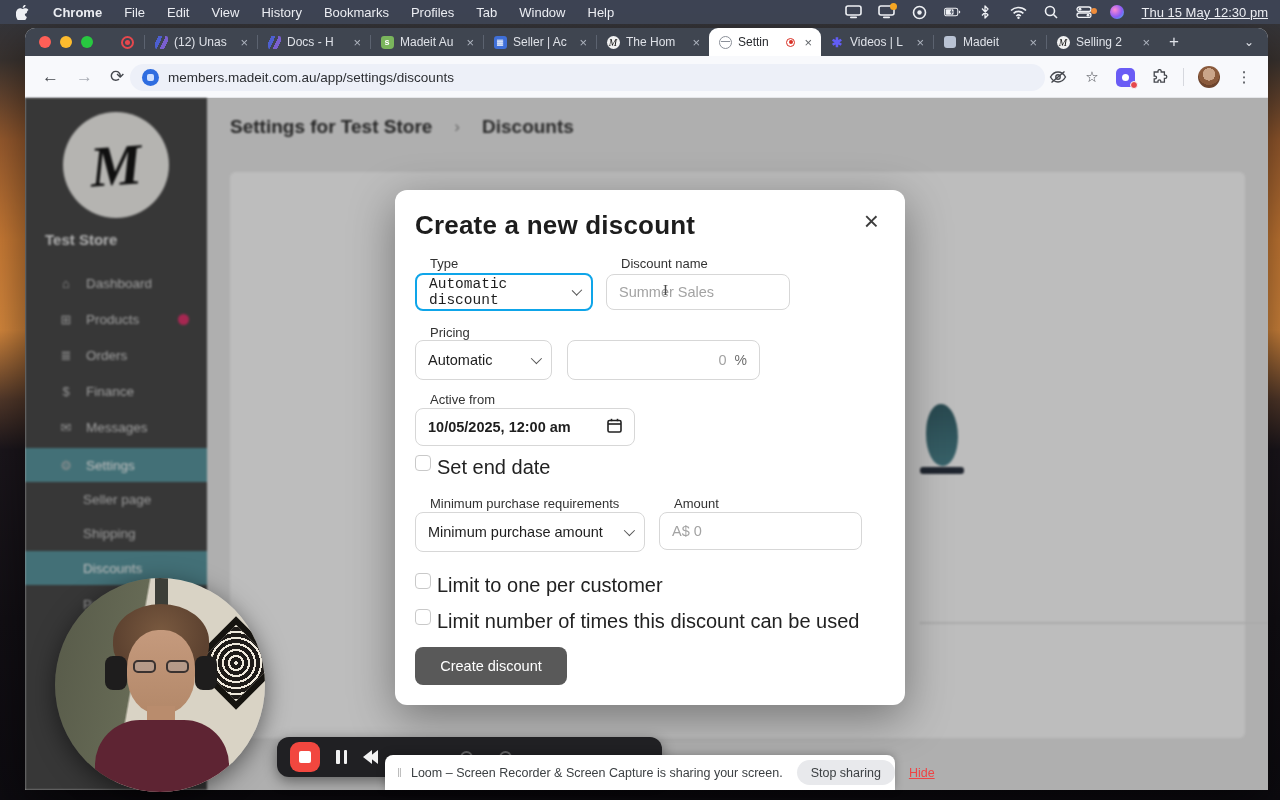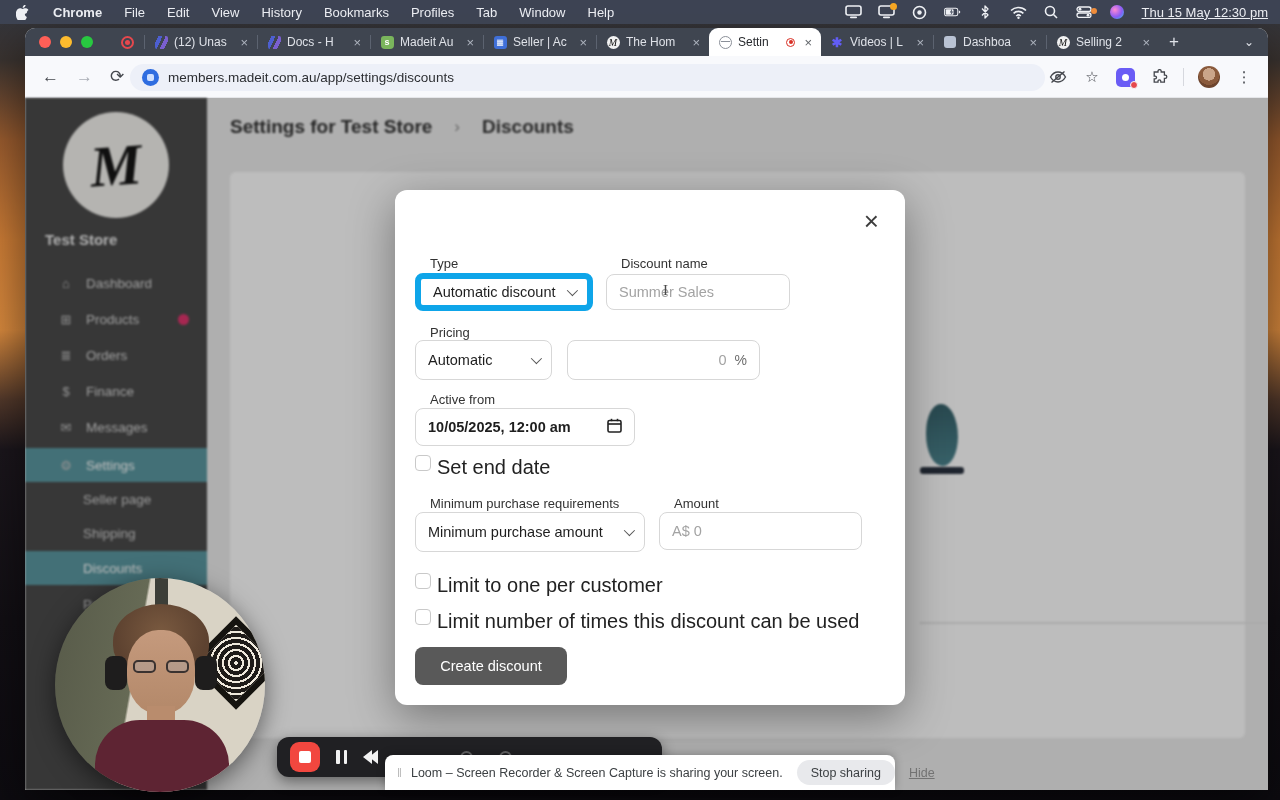--- a/index.html
+++ b/index.html
@@ -97,21 +97,21 @@
   .dimmer { position:absolute; inset:0; background:rgba(0,0,0,.26); }
 
   
   .modal { position:absolute; left:370px; top:92px; width:510px; height:515px; background:#fff; border-radius:12px;
     box-shadow:0 12px 45px rgba(0,0,0,.38); }
   .m-title { position:absolute; left:20px; top:20px; font-size:26px; font-weight:bold; color:#1d1d1d; letter-spacing:.2px; }
   .m-close { position:absolute; right:26px; top:18px; font-size:26px; font-weight:300; color:#3c3c3c; line-height:1; cursor:default; }
   .flabel { position:absolute; font-size:13px; color:#323232;margin-left:15px; }
   .ctrl { position:absolute; background:#fff; border:1px solid #d7d7d7; border-radius:8px; display:flex; align-items:center;
     font-size:14.5px; color:#1e1e1e; padding:0 12px; }
-  .ctrl.focused { border:6px solid #0ea5e9; }
+  .ctrl.focused { border:2px solid #0ea5e9;font-family:Liberation Mono, monospace; }
   .chev { width:8px; height:8px; border-right:1.7px solid #555; border-bottom:1.7px solid #555; transform:rotate(45deg) translateY(-2px); margin-left:auto; }
   .ctrl input { border:none; outline:none; width:100%; font-size:14.5px; font-family:"Liberation Sans",sans-serif; color:#1e1e1e; background:transparent; }
   .ctrl input::placeholder { color:#a3a3a3; }
   .pct-wrap input { text-align:right; }
   .pct-suffix { margin-left:8px; color:#6d6d6d; font-size:14px; }
   .cal-icon { margin-left:auto; }
   .checkbox { position:absolute; width:16px; height:16px; border:1px solid #c9c9c9; border-radius:4px; background:#fff; }
   .cblabel { position:absolute; font-size:20px; color:#222; }
   .create-btn { position:absolute; left:20px; top:457px; width:152px; height:38px; background:#595959; color:#fff;
     border:none; border-radius:8px; font-size:14.5px; font-family:"Liberation Sans",sans-serif; }
@@ -145,21 +145,21 @@
   .loom-faded { margin-left:26px; display:flex; align-items:center; gap:26px; opacity:.55; }
   .loom-faded .dash { width:30px; height:3px; background:#9a9a9a; border-radius:2px; }
   .loom-faded .ring { width:13px; height:13px; border-radius:50%; border:2px solid #9a9a9a; }
 
   .sharebar { position:absolute; left:385px; top:755px; width:510px; height:35px; background:#fff; border-radius:8px 8px 0 0;
     box-shadow:0 -1px 8px rgba(0,0,0,.25); z-index:22; display:flex; align-items:center; padding:0 10px 0 12px; }
   .sb-grip { color:#b9b9b9; font-size:12px; letter-spacing:1px; margin-right:8px; }
   .sb-msg { font-size:12.5px; color:#3c4043; white-space:nowrap; }
   .sb-stop { margin-left:14px; background:#e8e9ec; border:none; border-radius:14px; height:25px; padding:0 14px;
     font-size:12.5px; color:#3c4043; font-family:"Liberation Sans",sans-serif; white-space:nowrap; }
-  .sb-hide { margin-left:14px; font-size:12.5px; color:#737373; text-decoration:underline; white-space:nowrap; }
+  .sb-hide { margin-left:14px; font-size:12.5px; color:#ef4444; text-decoration:underline; white-space:nowrap; }
 </style>
 </head>
 <body>
 
 <div class="menubar">
   <div class="left">
     <span class="statusicon">
       <svg width="13" height="15" viewBox="0 0 13 15">
           <path fill="#eef0f4" d="M10.8 7.9c0-2 1.6-2.9 1.7-3-1-1.4-2.4-1.6-2.9-1.6-1.2-.1-2.4.7-3 .7-.6 0-1.6-.7-2.6-.7C2.6 3.4 1 4.5.3 6.2c-1.1 2.4-.3 6 .8 7.9.5.9 1.2 2 2.1 1.9.9 0 1.2-.6 2.3-.6 1.1 0 1.4.6 2.3.6.9 0 1.6-1 2.1-1.9.7-1.1.9-2.1.9-2.2 0 0-1.9-.8-2-3zM8.9 1.8c.5-.6.8-1.4.7-2.2-.7 0-1.6.5-2.1 1.1-.5.5-.9 1.4-.8 2.2.9.1 1.7-.5 2.2-1.1z"></path>
         </svg>
@@ -303,21 +303,21 @@
     <div class="tab">
       <span class="ticon ic-loom">✱</span>
       <span class="tlabel">Videos | L</span>
       <span class="tclose">×</span>
     </div>
       <span class="tabsep"></span>
     <div class="tab">
       <span class="ticon">
           <span class="ic-gray"></span>
         </span>
-      <span class="tlabel">Dashboa</span>
+      <span class="tlabel">Madeit</span>
       <span class="tclose">×</span>
     </div>
       <span class="tabsep"></span>
     <div class="tab">
       <span class="ticon">
           <span class="ic-m">M</span>
         </span>
       <span class="tlabel">Selling 2</span>
       <span class="tclose">×</span>
     </div>
@@ -420,20 +420,21 @@
           <div class="illus-blob"></div>
           <div class="illus-line"></div>
           <div class="card-divider"></div>
         </div>
       </div>
     </div>
 
     <div class="dimmer"></div>
 
     <div class="modal">
+      <div class="m-title">Create a new discount</div>
       <div class="m-close">×</div>
 
       <div class="flabel" style="left:20px; top:66px">Type</div>
       <div class="ctrl focused" style="left:20px; top:83px; width:178px; height:38px">
         <span>Automatic discount</span>
         <span class="chev"></span>
       </div>
 
       <div class="flabel" style="left:211px; top:66px">Discount name</div>
       <div class="ctrl" style="left:211px; top:84px; width:184px; height:36px">

